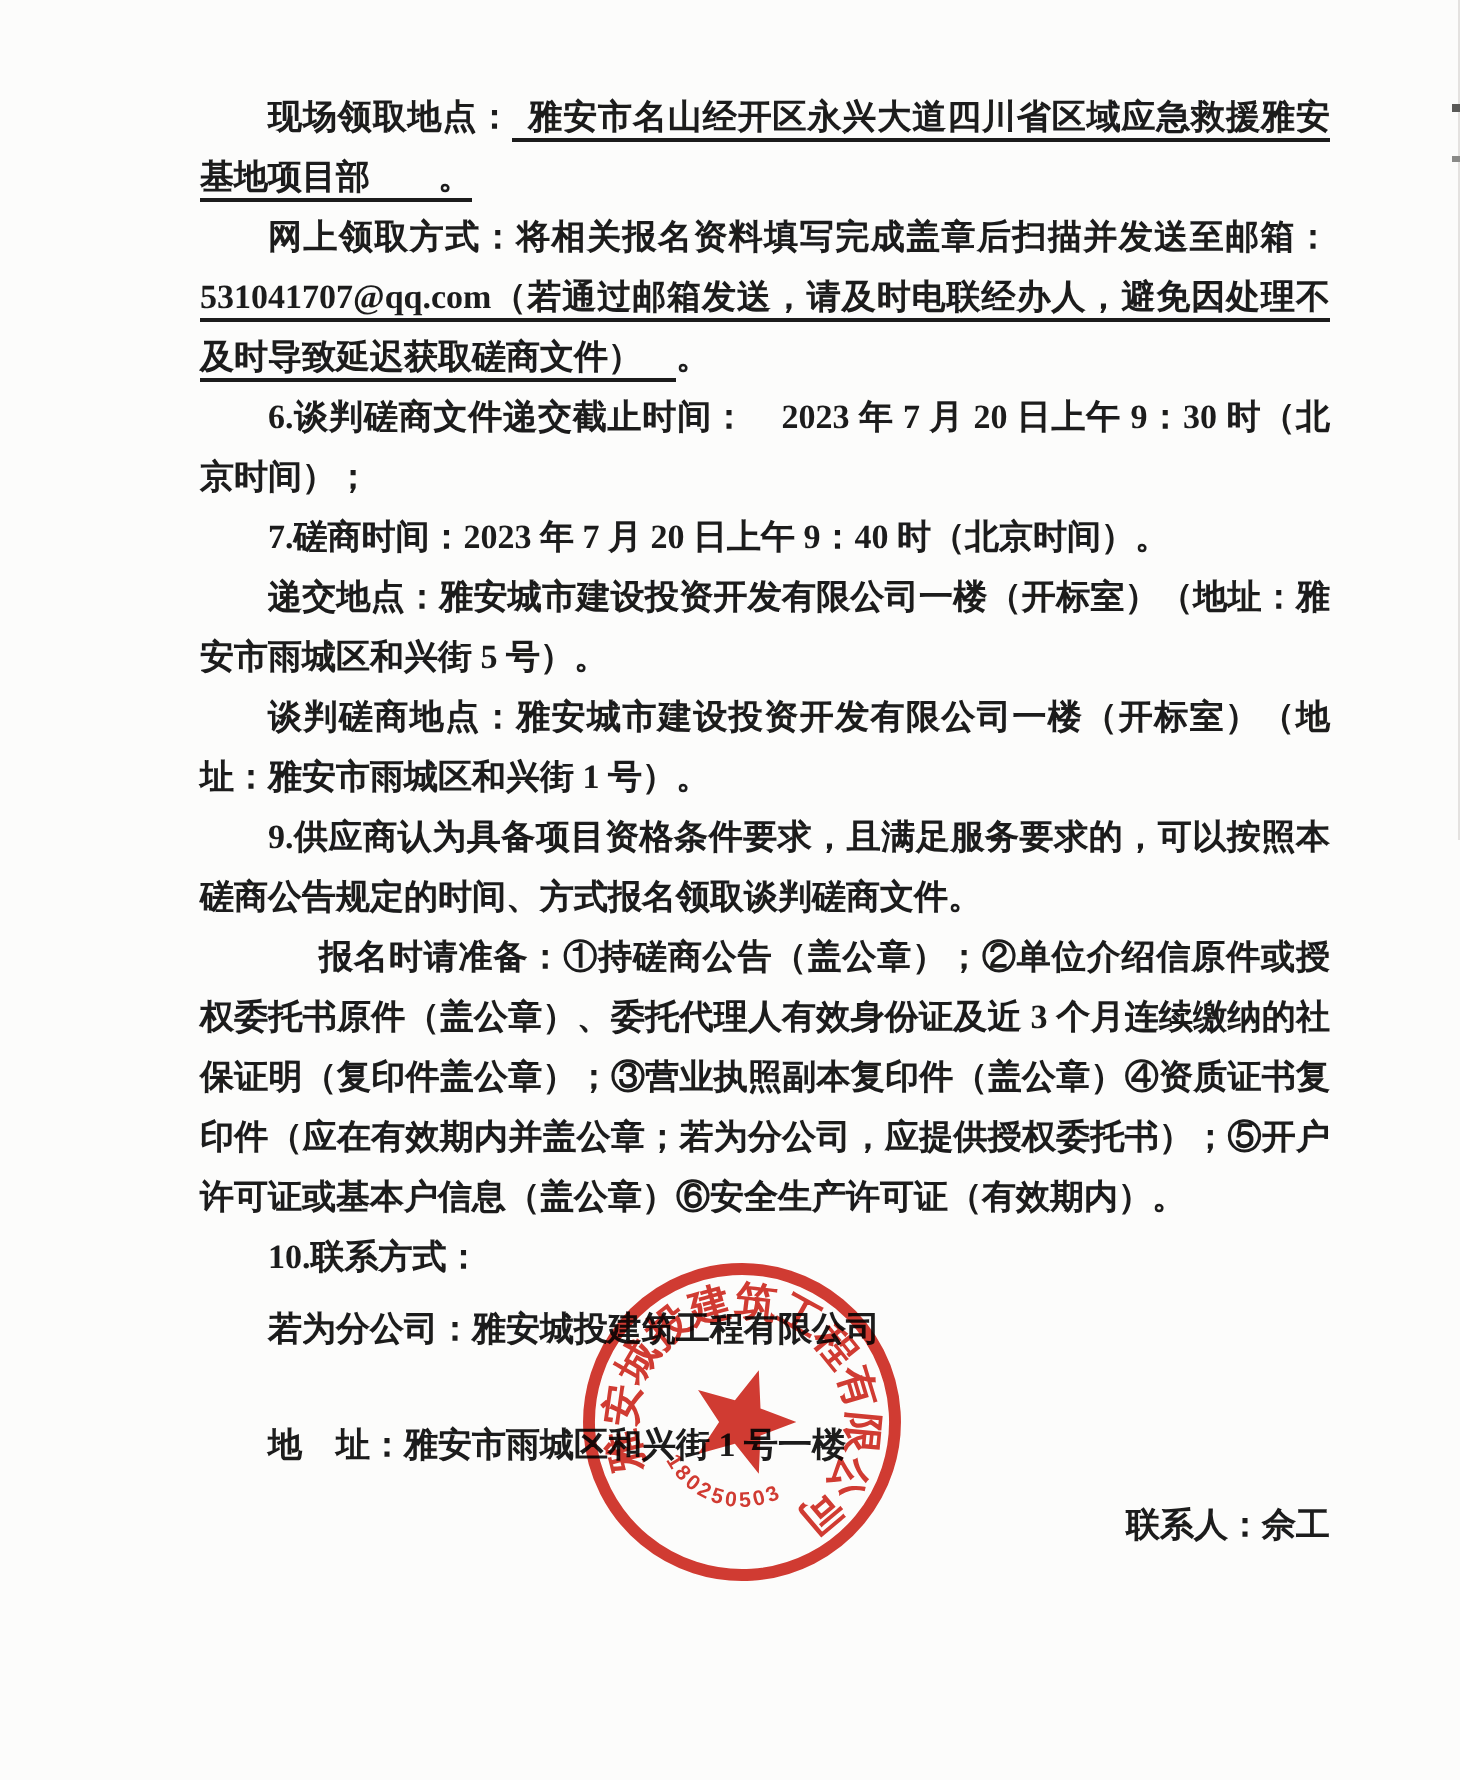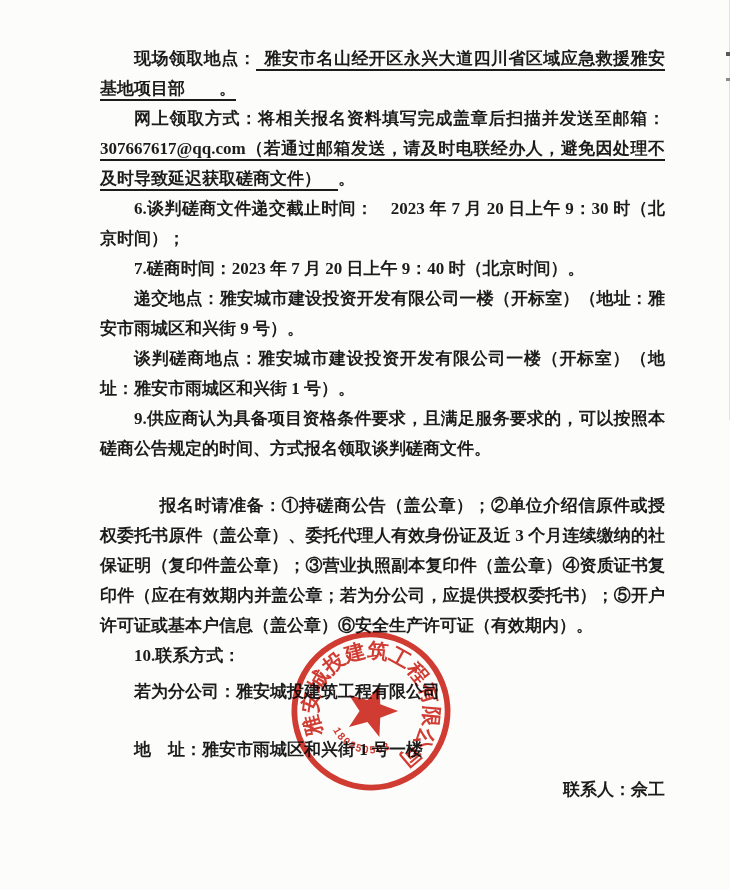--- a/index.html
+++ b/index.html
@@ -9,21 +9,21 @@
     background:#fcfcfb;
     overflow:hidden;
     font-family:"Liberation Serif", serif;
   }
   .content{
     position:absolute;left:100px;top:44px;width:565px;
     font-size:17px;line-height:30px;font-weight:bold;
     color:#1c1c1c;text-align:justify;
   }
   .para{margin:0;text-indent:2em;}
-  .para.deep-indent{text-indent:3.5em;margin-top:27px;}
+  .para.deep-indent{text-indent:3.5em;}
   .u{border-bottom:2px solid #1c1c1c;padding-bottom:1px;}
   .u.gap-left{padding-left:8px;}
   .contact-line{margin:0;text-indent:2em;text-align:left;}
   .mt6{margin-top:6px;} .mt14{margin-top:28px;} .mt10{margin-top:10px;text-align:right;}
   
   .stamp{
     position:absolute;left:286px;top:626px;width:170px;height:170px;
     transform:rotate(18deg);
     mix-blend-mode:multiply;opacity:.92;
   }
@@ -39,28 +39,28 @@
 </style>
 </head>
 <body>
 
 <div class="page">
 
   <div class="content">
 
     <p class="para"><span>现场领取地点：</span><span class="u gap-left">雅安市名山经开区永兴大道四川省区域应急救援雅安基地项目部　　。</span></p>
 
-    <p class="para"><span>网上领取方式：</span><span>将相关报名资料填写完成盖章后扫描并发送至邮箱：</span><span class="u">307667617@qq.com（若通过邮箱发送，请及时电联经办人，避免因处理不及时导致延迟获取磋商文件）　</span><span>。</span></p>
+    <p class="para"><span>网上领取方式：</span><span>将相关报名资料填写完成盖章后扫描并发送至邮箱：</span><span class="u">531041707@qq.com（若通过邮箱发送，请及时电联经办人，避免因处理不及时导致延迟获取磋商文件）　</span><span>。</span></p>
 
     <p class="para">6.谈判磋商文件递交截止时间：　2023 年 7 月 20 日上午 9：30 时（北京时间）；</p>
 
     <p class="para">7.磋商时间：2023 年 7 月 20 日上午 9：40 时（北京时间）。</p>
 
 
-    <p class="para">递交地点：雅安城市建设投资开发有限公司一楼（开标室）（地址：雅安市雨城区和兴街 9 号）。</p>
+    <p class="para">递交地点：雅安城市建设投资开发有限公司一楼（开标室）（地址：雅安市雨城区和兴街 5 号）。</p>
 
     <p class="para">谈判磋商地点：雅安城市建设投资开发有限公司一楼（开标室）（地址：雅安市雨城区和兴街 1 号）。</p>
 
     <p class="para">9.供应商认为具备项目资格条件要求，且满足服务要求的，可以按照本磋商公告规定的时间、方式报名领取谈判磋商文件。</p>
 
     <p class="para deep-indent">报名时请准备：①持磋商公告（盖公章）；②单位介绍信原件或授权委托书原件（盖公章）、委托代理人有效身份证及近 3 个月连续缴纳的社保证明（复印件盖公章）；③营业执照副本复印件（盖公章）④资质证书复印件（应在有效期内并盖公章；若为分公司，应提供授权委托书）；⑤开户许可证或基本户信息（盖公章）⑥安全生产许可证（有效期内）。</p>
 
     <p class="para">10.联系方式：</p>
 
     <p class="contact-line mt6"><span>若为分公司：</span><span>雅安城投建筑工程有限公司</span></p>

